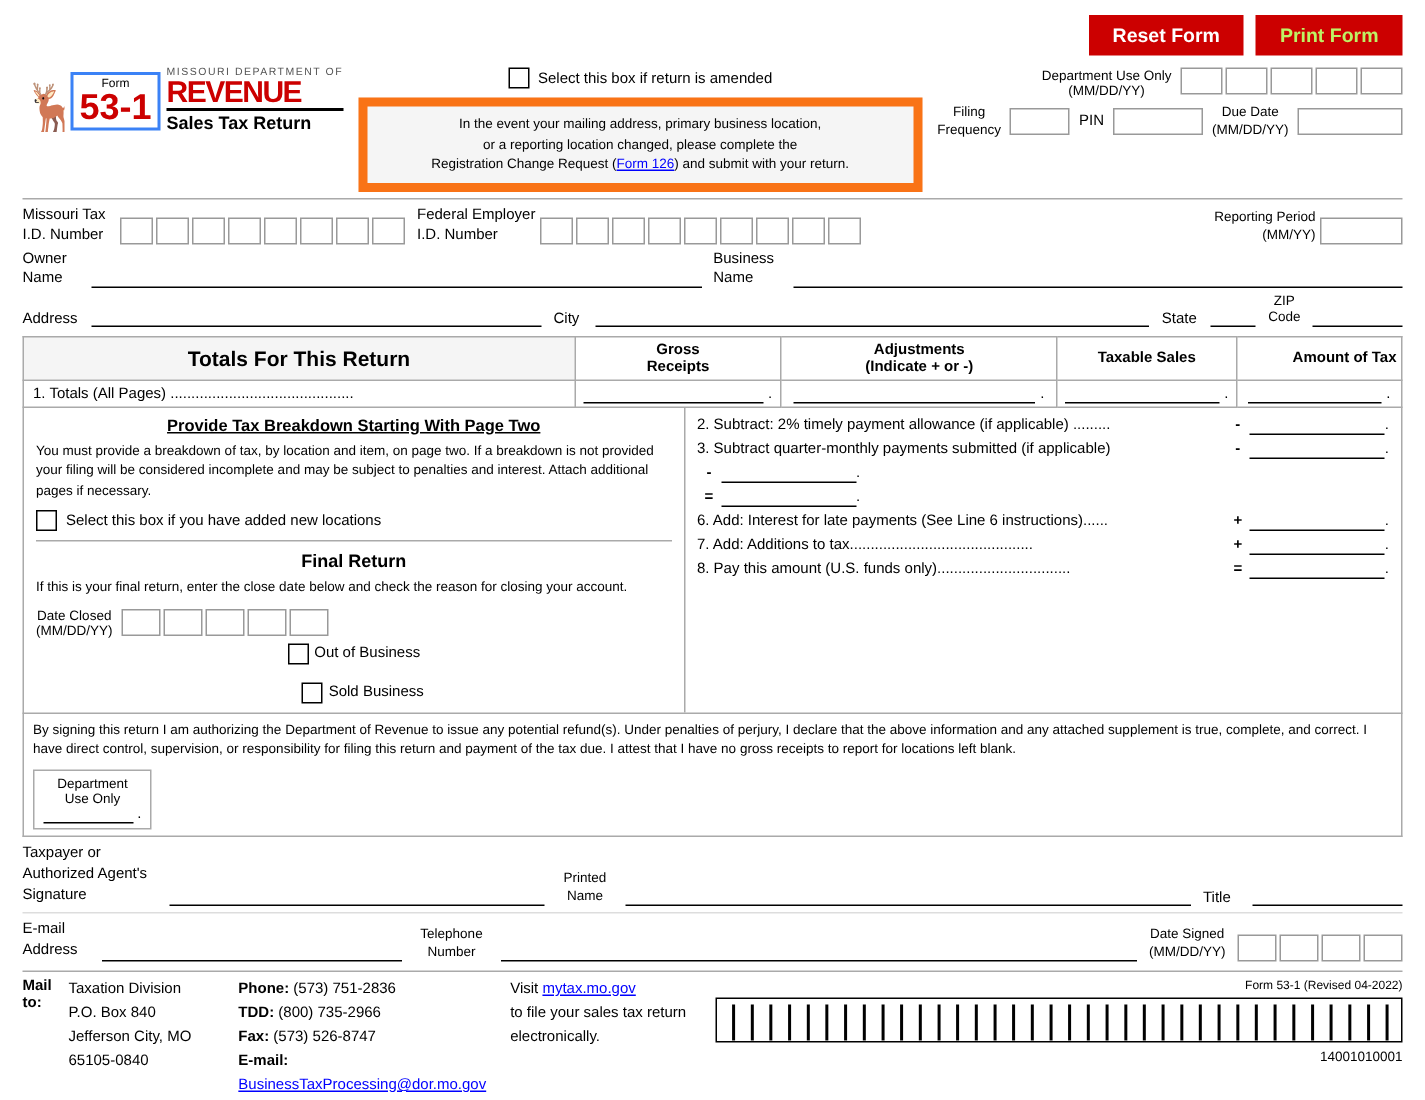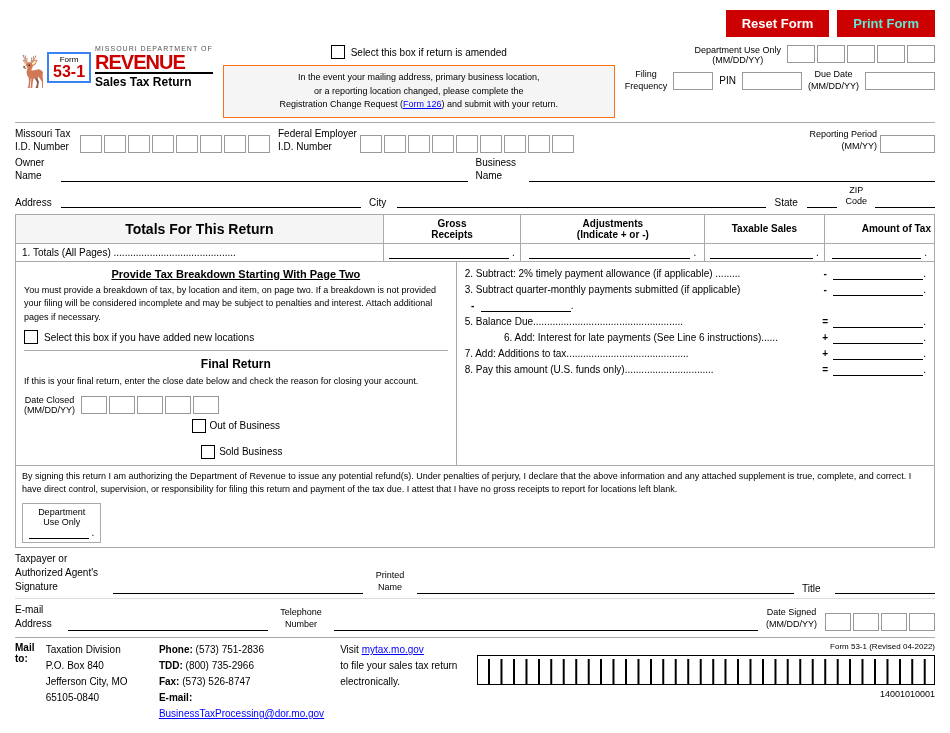--- a/index.html
+++ b/index.html
@@ -2,21 +2,21 @@
 <html><head>
   <meta charset="utf-8">
   <style>
     * { box-sizing: border-box; margin: 0; padding: 0; }
     body { font-family: Arial, sans-serif; font-size: 11px; background: #fff; color: #000; width: 950px; }
     .page { padding: 10px 15px; }
     
     
     .top-buttons { display: flex; justify-content: flex-end; gap: 8px; margin-bottom: 8px; }
     .btn-reset { background: #c00; color: #fff; border: none; padding: 6px 16px; font-size: 13px; font-weight: bold; cursor: pointer; }
-    .btn-print { background: #c00; color: #5eead4; border: none; padding: 6px 16px; font-size: 13px; font-weight: bold; cursor: pointer; }
+    .btn-print { background: #c00; color: #bef264; border: none; padding: 6px 16px; font-size: 13px; font-weight: bold; cursor: pointer; }
     .checkbox-box { width: 14px; height: 14px; border: 1px solid #000; display: inline-block; }
     
     
     .inp { border: none; border-bottom: 1px solid #999; background: transparent; font-size: 10px; outline: none; }
     .inp-box { border: 1px solid #999; background: transparent; font-size: 10px; outline: none; height: 18px; }
   </style>
 </head>
 <body>
 
 <div class="page">
@@ -32,37 +32,37 @@
 
       <div style="width:28px; height:40px; position:relative;">
         <svg width="28" height="40" viewBox="0 0 28 40">
           <text x="0" y="35" font-size="32">🦌</text>
         </svg>
       </div>
       <div>
         <div style="display:flex; align-items:center; gap:4px; margin-bottom:2px;">
           <div style="border:2px solid #3b82f6; padding:1px 4px; text-align:center;">
             <div style="font-size:8px;">Form</div>
-            <div style="font-size:16px; font-weight:bold; color:#c00; line-height:1;">53-1</div>
+            <div style="font-size:24px; font-weight:bold; color:#c00; line-height:1;">53-1</div>
           </div>
           <div>
             <div style="font-size:7px; letter-spacing:1px; color:#555;">MISSOURI DEPARTMENT OF</div>
             <div style="font-size:20px; font-weight:bold; color:#c00; letter-spacing:-1px; line-height:1;">REVENUE</div>
             <div style="font-size:12px; font-weight:bold; border-top:2px solid #000; padding-top:1px;">Sales Tax Return</div>
           </div>
         </div>
       </div>
     </div>
 
     <div style="flex:1; display:flex; flex-direction:column; align-items:center;">
       <div style="display:flex; align-items:center; gap:6px; margin-bottom:6px;">
         <div class="checkbox-box"></div>
         <span style="font-size:10px;">Select this box if return is amended</span>
       </div>
-      <div style="background:#f5f5f5; border:1px solid #f97316; padding:5px 10px; font-size:9px; text-align:center; line-height:1.5; width:100%;">
+      <div style="background:#f5f5f5; border:6px solid #f97316; padding:5px 10px; font-size:9px; text-align:center; line-height:1.5; width:100%;">
         <span>In the event your mailing address, primary business location,</span><br>
         <span>or a reporting location changed, please complete the</span><br>
         <span>Registration Change Request (</span><a href="#" style="color:#00f;">Form 126</a><span>) and submit with your return.</span>
       </div>
     </div>
 
     <div style="min-width:220px;">
       <div style="display:flex; align-items:flex-start; justify-content:flex-end; gap:6px;">
         <div>
           <div style="font-size:9px; text-align:center;">Department Use Only</div>
@@ -232,27 +232,26 @@
         <span style="width:16px; text-align:center; font-weight:bold;">-</span>
         <input class="inp" style="width: 90px; border-bottom: 1px solid rgb(0, 0, 0);">
         <span style="font-size:10px;">.</span>
       </div>
       <div style="display:flex; align-items:center; margin-bottom:4px; font-size:10px;">
         <span style="width:16px; text-align:center; font-weight:bold;">-</span>
         <input class="inp" style="width: 90px; border-bottom: 1px solid rgb(0, 0, 0);">
         <span style="font-size:10px;">.</span>
       </div>
       <div style="display:flex; align-items:center; margin-bottom:4px; font-size:10px;">
-        <span style="flex:1;">5.  Balance Due......................................................</span>
         <span style="width:16px; text-align:center; font-weight:bold;">=</span>
         <input class="inp" style="width: 90px; border-bottom: 1px solid rgb(0, 0, 0);">
         <span style="font-size:10px;">.</span>
       </div>
       <div style="display:flex; align-items:center; margin-bottom:4px; font-size:10px;">
-        <span style="flex:1;text-align:center;">6.  Add: Interest for late payments (See Line 6 instructions)......</span>
+        <span style="flex:1;">6.  Add: Interest for late payments (See Line 6 instructions)......</span>
         <span style="width:16px; text-align:center; font-weight:bold;">+</span>
         <input class="inp" style="width: 90px; border-bottom: 1px solid rgb(0, 0, 0);">
         <span style="font-size:10px;">.</span>
       </div>
       <div style="display:flex; align-items:center; margin-bottom:4px; font-size:10px;">
         <span style="flex:1;">7.  Add: Additions to tax............................................</span>
         <span style="width:16px; text-align:center; font-weight:bold;">+</span>
         <input class="inp" style="width: 90px; border-bottom: 1px solid rgb(0, 0, 0);">
         <span style="font-size:10px;">.</span>
       </div>

